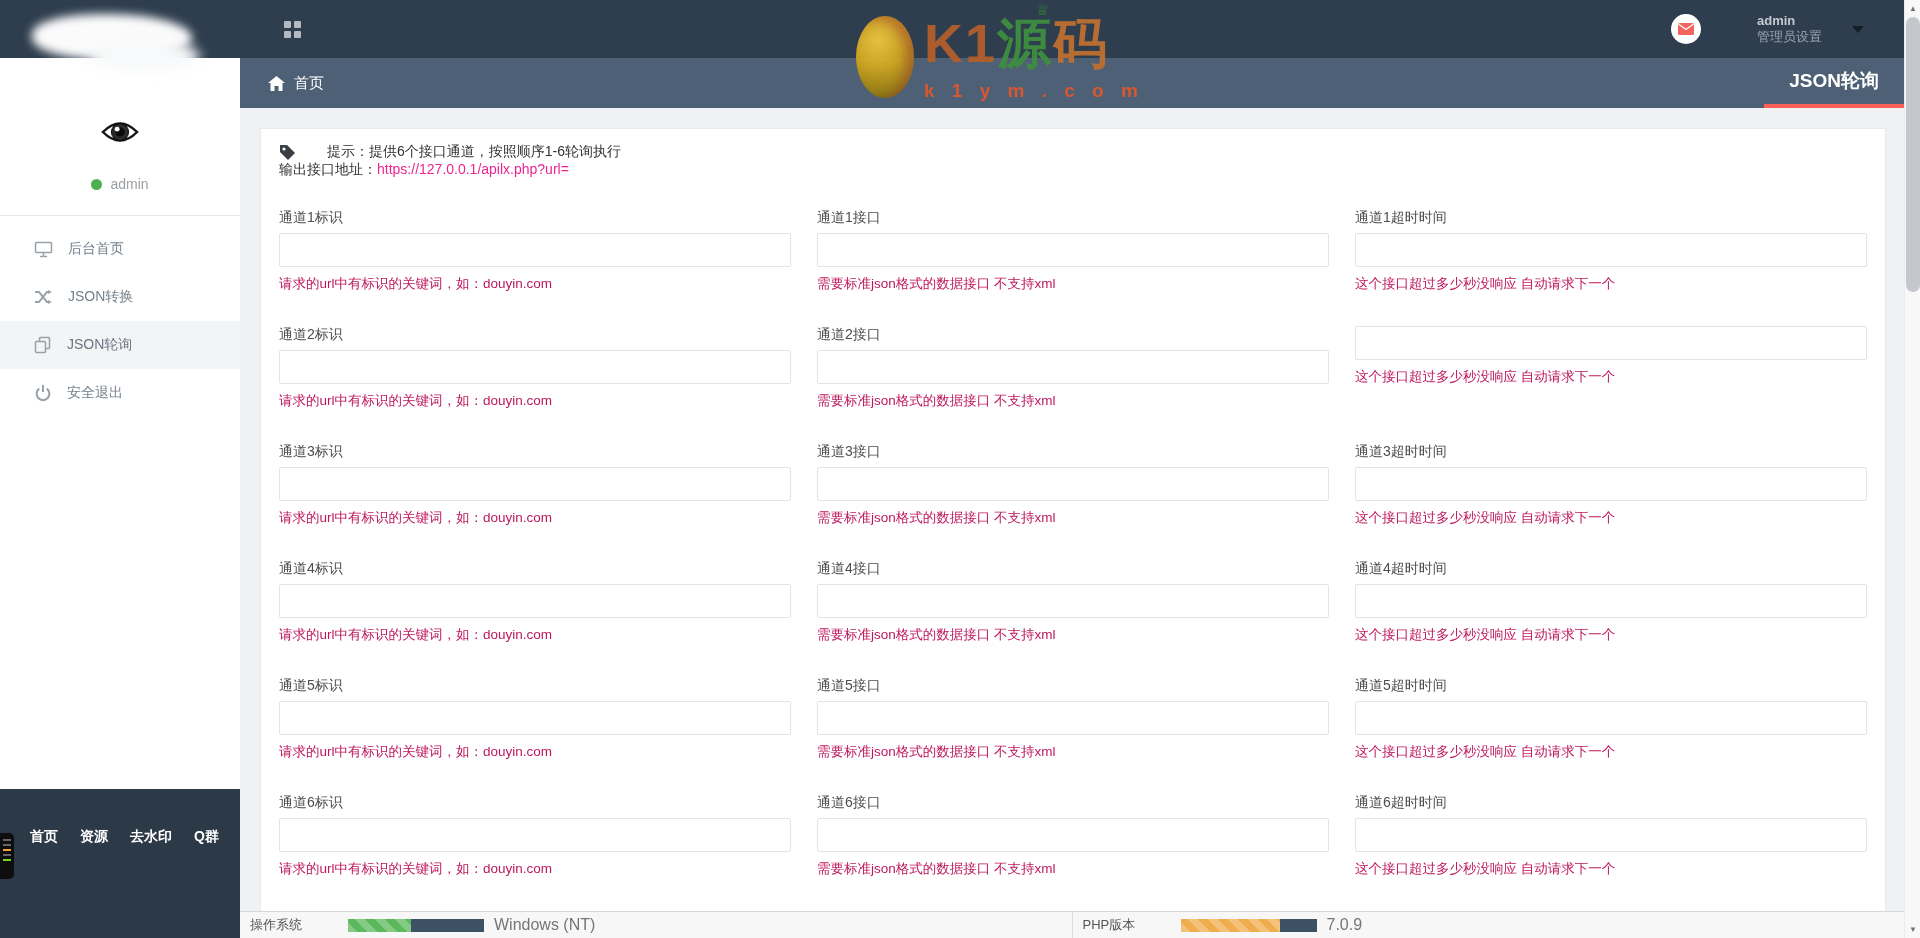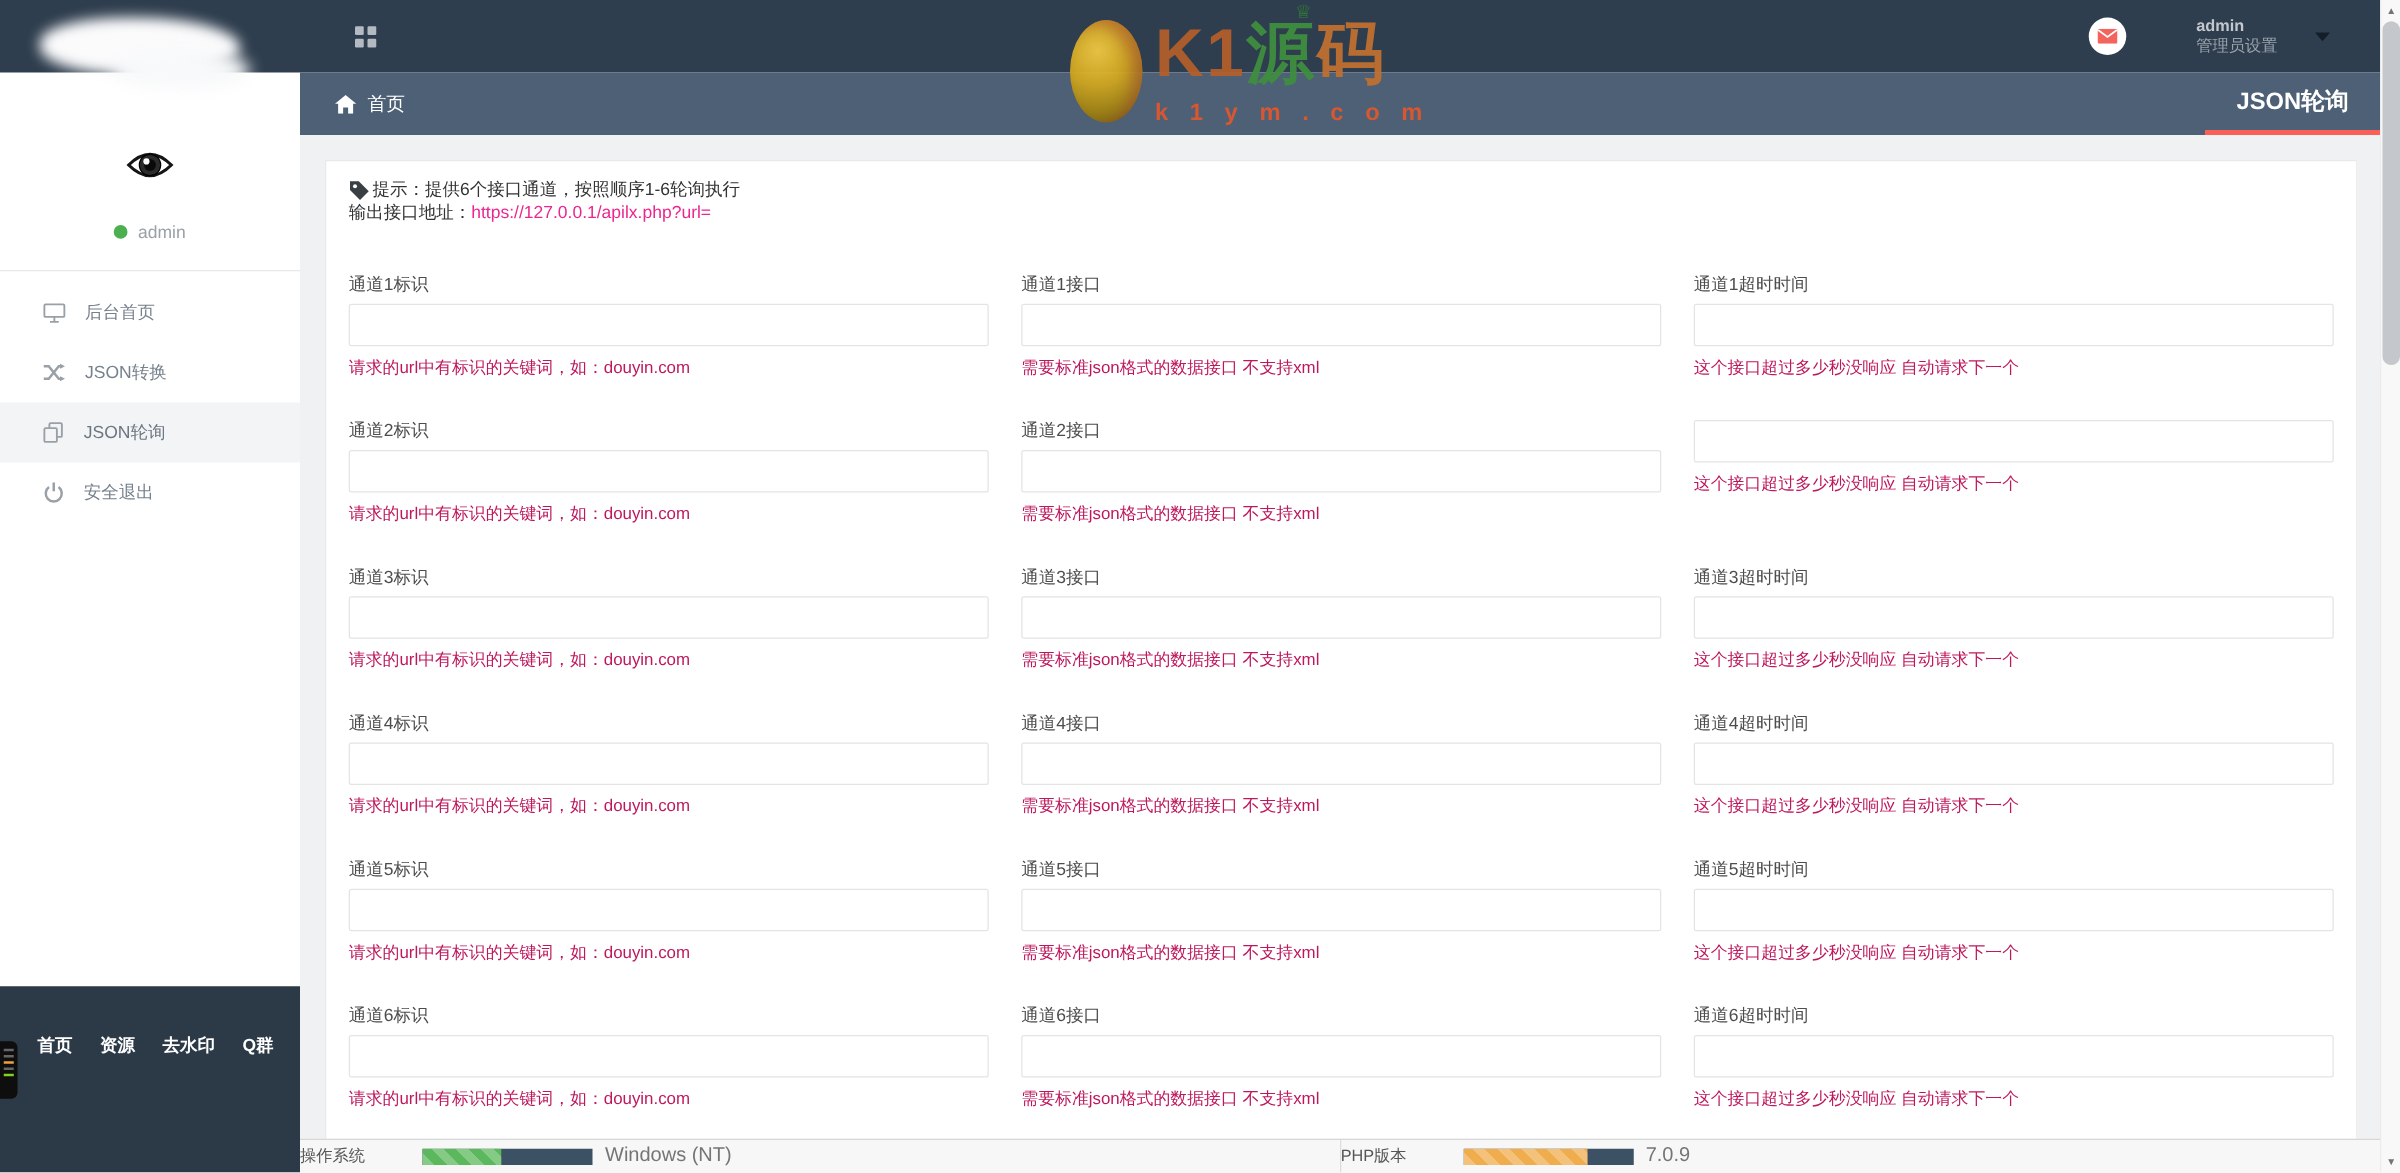--- a/index.html
+++ b/index.html
@@ -55,32 +55,32 @@
   .wm-domain { margin-top:10px; font-size:19px; font-weight:bold; color:#e2572b; letter-spacing:6px; white-space:nowrap; }
 
   
   .breadcrumb-bar { position:absolute; left:240px; top:58px; width:1664px; height:50px; background:#4d6075; z-index:4; }
   .crumb { position:absolute; left:28px; top:0; height:100%; display:flex; align-items:center; gap:9px; color:#fff; font-size:15px; }
   .active-tab { position:absolute; right:0; top:0; height:100%; padding:0 25px; display:flex; align-items:center; color:#fff; font-size:19px; font-weight:bold; border-bottom:4px solid #fb6058; cursor:pointer; }
 
   
   .main { position:absolute; left:240px; top:108px; width:1664px; height:803px; background:#f0f1f2; overflow:hidden; z-index:3; }
   .card { margin:20px 18px 0 20px; background:#fff; border:1px solid #e9e9e9; padding:14px 18px 40px 18px; min-height:900px; }
-  .hint-row { display:flex; align-items:center; gap:2px; font-size:14px; color:#333; }
+  .hint-row { display:flex; align-items:center; gap:31px; font-size:14px; color:#333; }
   .output-row { font-size:14px; color:#333; }
   .output-link { color:#ec268f; text-decoration:none; }
-  .form-grid { margin-top:40px; display:grid; grid-template-columns:repeat(3,1fr); column-gap:26px; }
+  .form-grid { margin-top:30px; display:grid; grid-template-columns:repeat(3,1fr); column-gap:26px; }
   .field { margin-bottom:33px; }
   .field label { display:block; font-size:14px; color:#4d4d4d; margin-bottom:6px; }
   .field input { width:100%; height:34px; border:1px solid #e4e4e4; border-radius:2px; padding:0 10px; font-size:14px; color:#333; outline:none; background:#fff; }
   .field .help { margin-top:8px; font-size:13.5px; color:#be185d; }
 
   
   .statusbar { position:absolute; left:240px; bottom:0; width:1664px; height:27px; background:#f7f7f8; border-top:1px solid #d7d7d7; display:flex; z-index:20; }
-  .sb-cell { flex:1; display:flex; align-items:center; border-right:1px solid #ddd; }
+  .sb-cell { flex:1; display:flex; align-items:center; border-right:1px solid #ddd; padding-left:10px; }
   .sb-cell:last-child { border-right:none; }
   .sb-label { font-size:13px; color:#555; width:98px; }
   .sb-bar { width:136px; height:13px; background:#3d5164; position:relative; overflow:hidden; }
   .sb-fill { height:100%; background-image:repeating-linear-gradient(45deg, rgba(255,255,255,.25) 0 7px, rgba(255,255,255,0) 7px 14px); }
   .sb-value { font-size:16px; color:#757575; margin-left:10px; }
 
   
   .scrollbar { position:absolute; right:0; top:0; width:16px; height:938px; background:#f8f8f9; border-left:1px solid #ececec; z-index:40; }
   .sc-arrow { position:absolute; left:0; width:16px; text-align:center; font-size:8px; color:#6f7479; }
   .sc-up { top:4px; } .sc-down { bottom:4px; }

